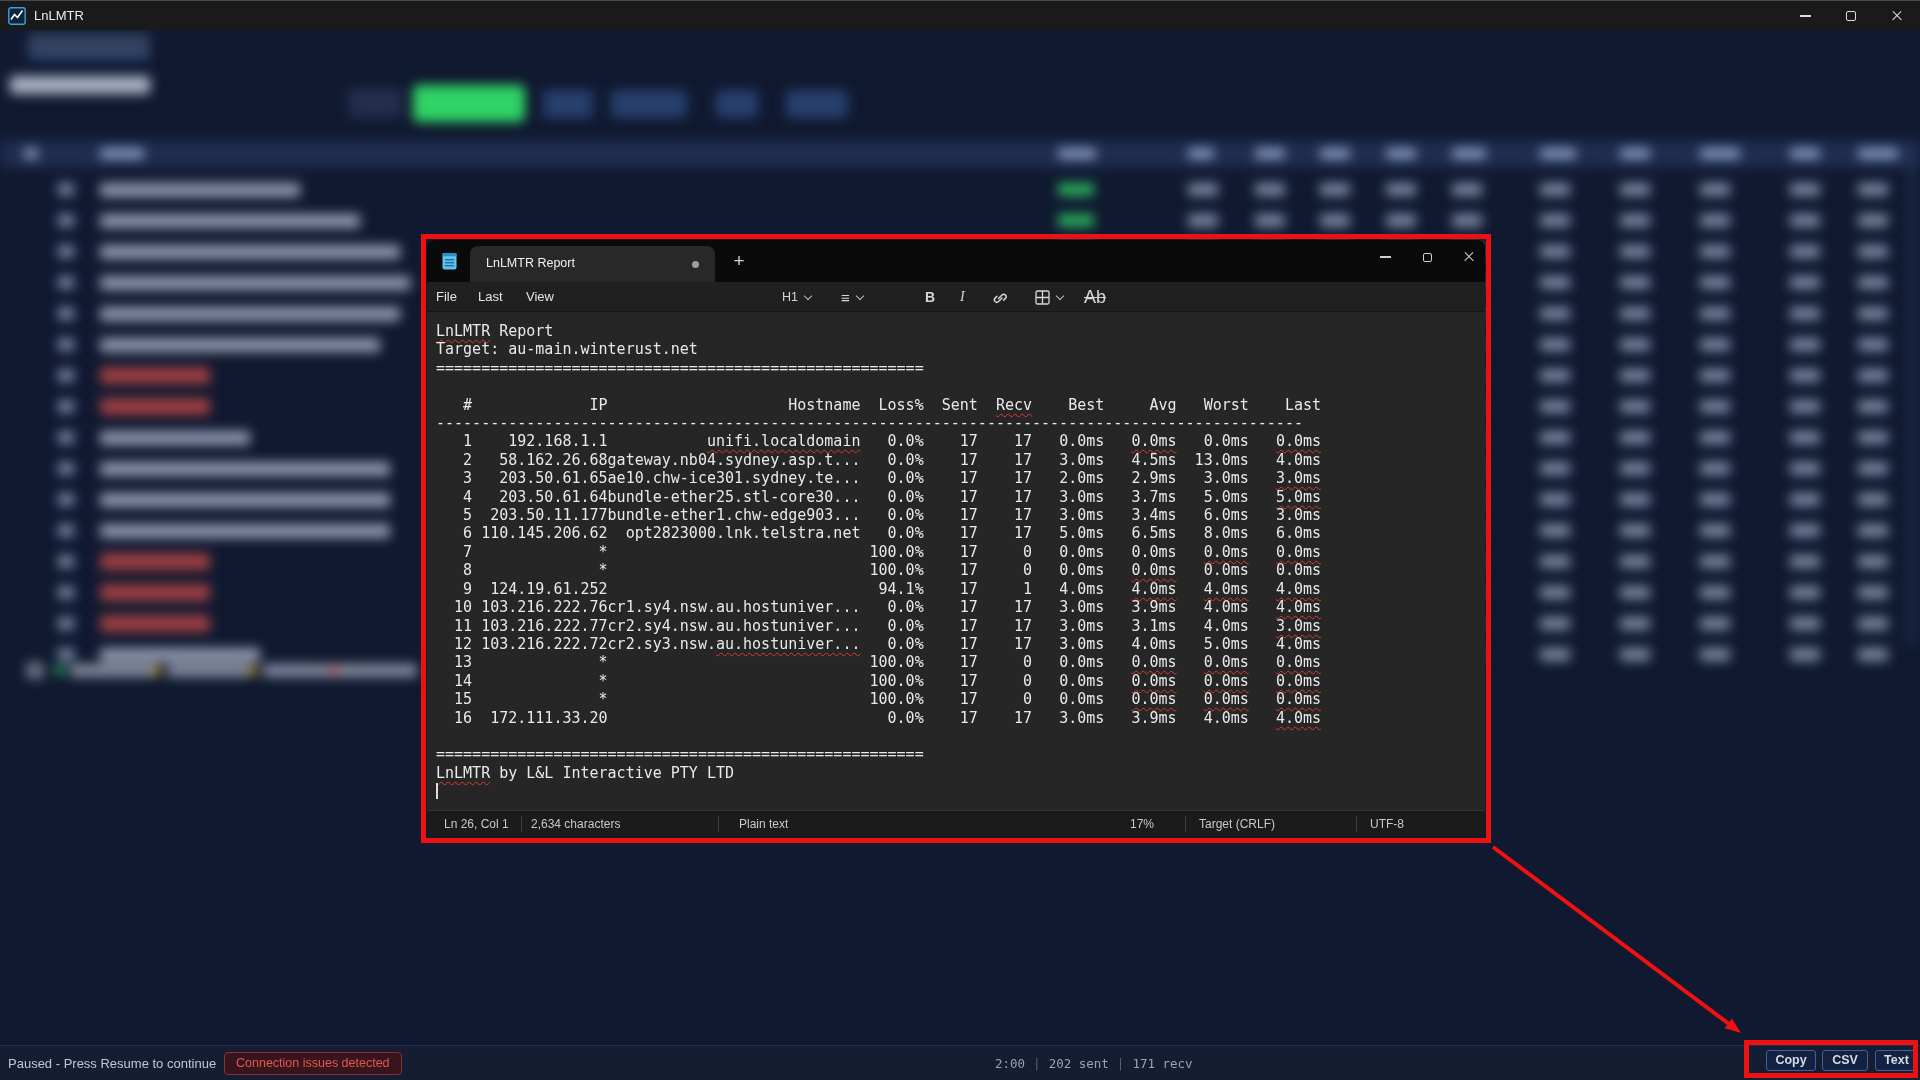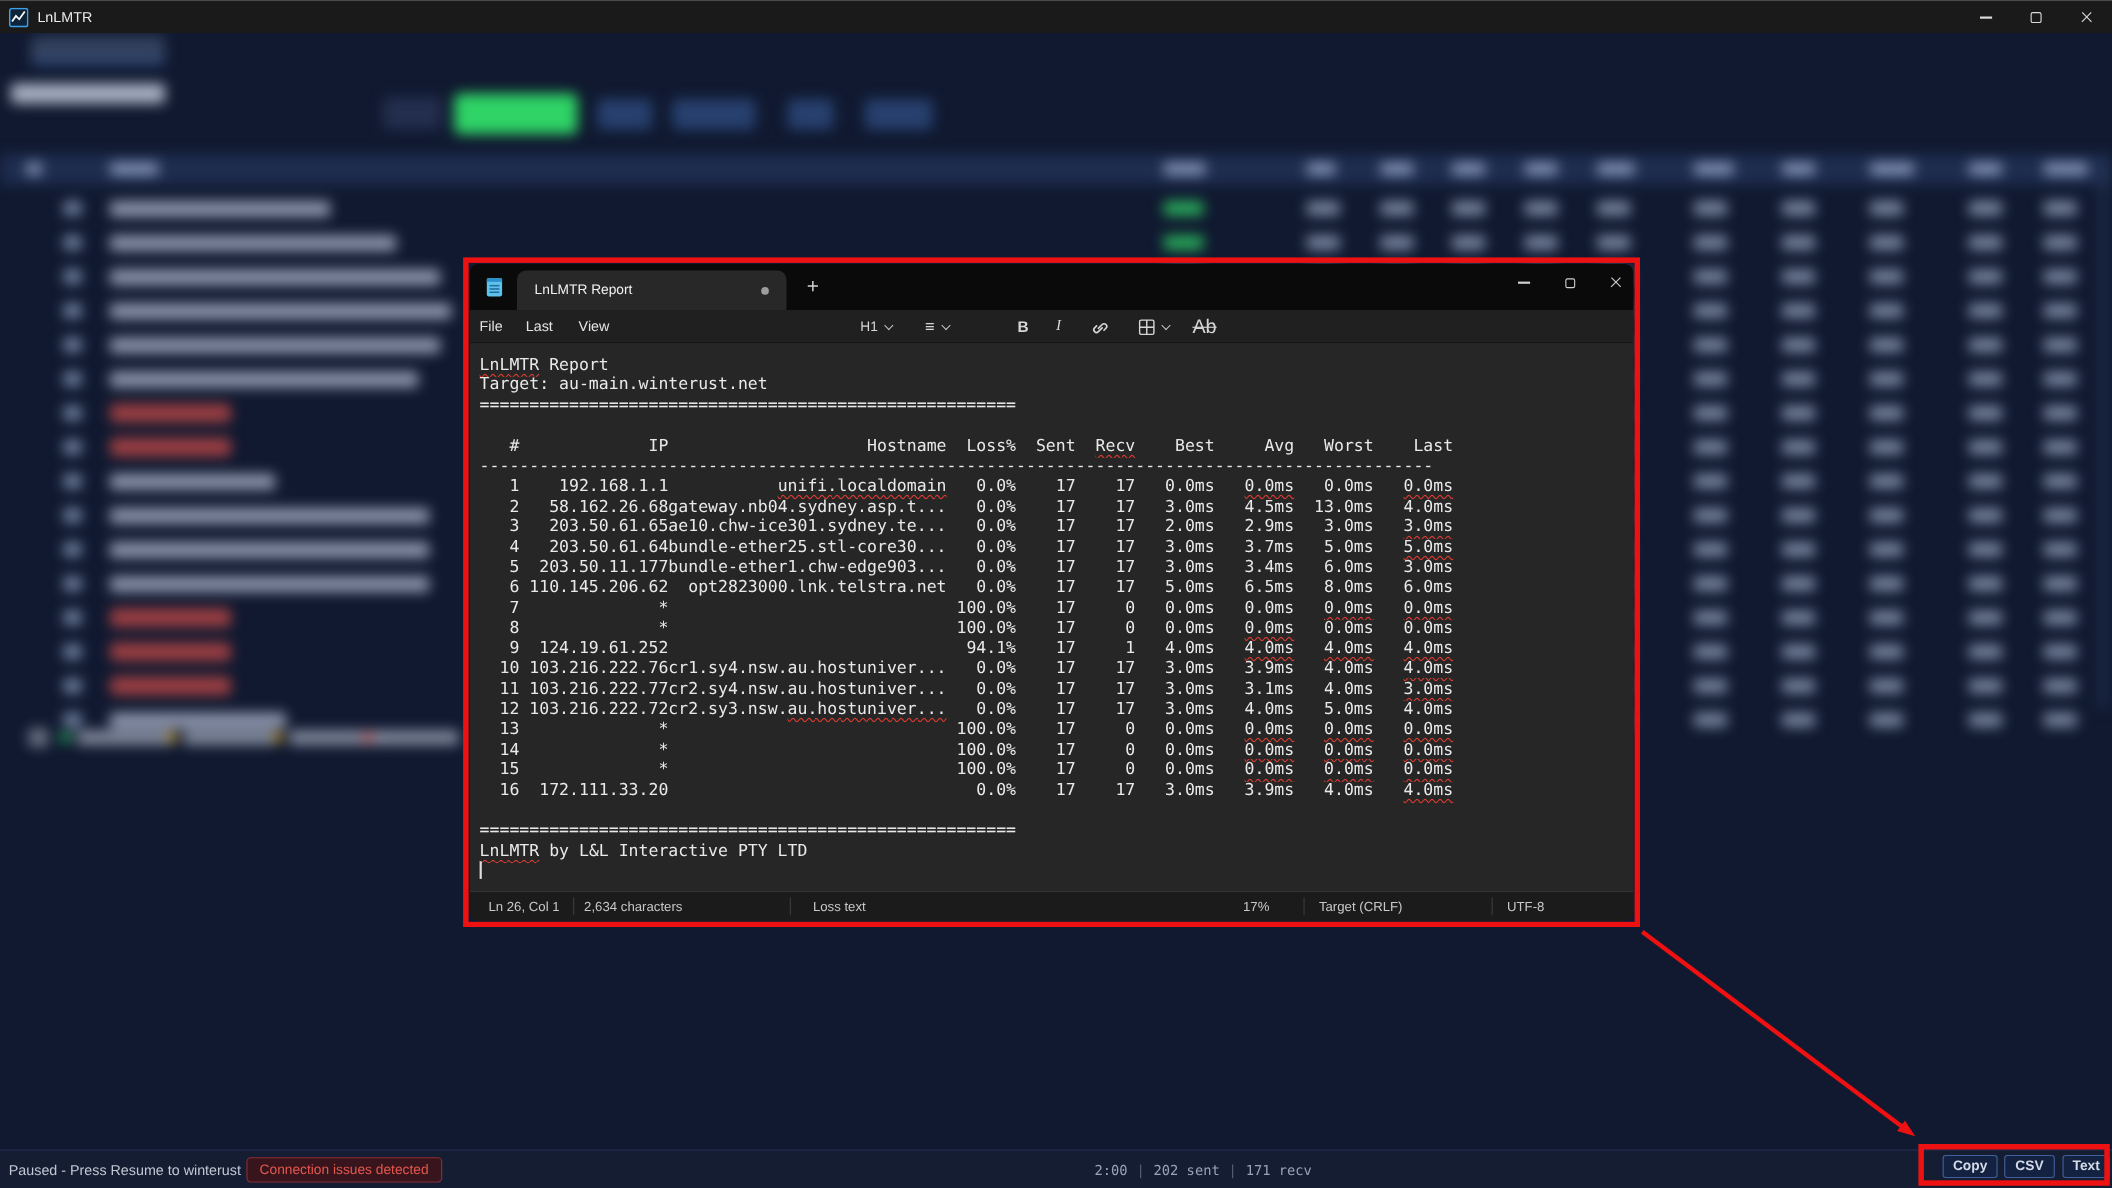--- a/index.html
+++ b/index.html
@@ -338,21 +338,21 @@
       </div>
     <div class="cap-btn" style="left:1828px">
         <div class="glyph-max"></div>
       </div>
     <div class="cap-btn" style="left:1874px">
         <div class="glyph-x"></div>
       </div>
   </div>
 
   <div class="bottom-bar">
-    <span class="bb-status">Paused - Press Resume to winterust</span>
+    <span class="bb-status">Paused - Press Resume to continue</span>
     <span class="bb-badge">Connection issues detected</span>
     <span class="bb-stats"><span>2:00</span><span class="sep">|</span><span>202 sent</span><span class="sep">|</span><span>171 recv</span></span>
   </div>
   <div class="bb-btn" style="left:1766px;width:50px">Copy</div>
   <div class="bb-btn" style="left:1822px;width:46px">CSV</div>
   <div class="bb-btn" style="left:1875px;width:43px">Text</div>
 
   <div class="notepad">
     <div class="np-titlebar">
       <svg class="np-icon" width="15" height="18">
@@ -412,21 +412,21 @@
 
     <div class="np-editor">
       <div class="report"><div class="ln"><span class="sq">LnLMTR</span><span> Report</span></div><div class="ln"><span>Target: au-main.winterust.net</span></div><div class="ln"><span>======================================================</span></div><div class="ln"><span> </span></div><div class="ln"><span>   #</span><span>             IP</span><span>                    Hostname</span><span>  Loss%</span><span>  Sent</span><span>  </span><span class="sq">Recv</span><span>    Best</span><span>     Avg</span><span>   Worst</span><span>    Last</span></div><div class="ln"><span>------------------------------------------------------------------------------------------------</span></div><div class="ln"><span>   1</span><span>    192.168.1.1</span><span>           </span><span class="sq">unifi.localdomain</span><span>   0.0%</span><span>    17</span><span>    17</span><span>   0.0ms</span><span>   </span><span class="sq">0.0ms</span><span>   0.0ms</span><span>   </span><span class="sq">0.0ms</span></div><div class="ln"><span>   2</span><span>   58.162.26.68</span><span>gateway.nb04.sydney.asp.t...</span><span>   0.0%</span><span>    17</span><span>    17</span><span>   3.0ms</span><span>   4.5ms</span><span>  13.0ms</span><span>   4.0ms</span></div><div class="ln"><span>   3</span><span>   203.50.61.65</span><span>ae10.chw-ice301.sydney.te...</span><span>   0.0%</span><span>    17</span><span>    17</span><span>   2.0ms</span><span>   2.9ms</span><span>   3.0ms</span><span>   </span><span class="sq">3.0ms</span></div><div class="ln"><span>   4</span><span>   203.50.61.64</span><span>bundle-ether25.stl-core30...</span><span>   0.0%</span><span>    17</span><span>    17</span><span>   3.0ms</span><span>   3.7ms</span><span>   5.0ms</span><span>   </span><span class="sq">5.0ms</span></div><div class="ln"><span>   5</span><span>  203.50.11.177</span><span>bundle-ether1.chw-edge903...</span><span>   0.0%</span><span>    17</span><span>    17</span><span>   3.0ms</span><span>   3.4ms</span><span>   6.0ms</span><span>   3.0ms</span></div><div class="ln"><span>   6</span><span> 110.145.206.62</span><span>  opt2823000.lnk.telstra.net</span><span>   0.0%</span><span>    17</span><span>    17</span><span>   5.0ms</span><span>   6.5ms</span><span>   8.0ms</span><span>   6.0ms</span></div><div class="ln"><span>   7</span><span>              *</span><span>                            </span><span> 100.0%</span><span>    17</span><span>     0</span><span>   0.0ms</span><span>   0.0ms</span><span>   </span><span class="sq">0.0ms</span><span>   </span><span class="sq">0.0ms</span></div><div class="ln"><span>   8</span><span>              *</span><span>                            </span><span> 100.0%</span><span>    17</span><span>     0</span><span>   0.0ms</span><span>   </span><span class="sq">0.0ms</span><span>   0.0ms</span><span>   0.0ms</span></div><div class="ln"><span>   9</span><span>  124.19.61.252</span><span>                            </span><span>  94.1%</span><span>    17</span><span>     1</span><span>   4.0ms</span><span>   </span><span class="sq">4.0ms</span><span>   </span><span class="sq">4.0ms</span><span>   </span><span class="sq">4.0ms</span></div><div class="ln"><span>  10</span><span> 103.216.222.76</span><span>cr1.sy4.nsw.au.hostuniver...</span><span>   0.0%</span><span>    17</span><span>    17</span><span>   3.0ms</span><span>   3.9ms</span><span>   4.0ms</span><span>   </span><span class="sq">4.0ms</span></div><div class="ln"><span>  11</span><span> 103.216.222.77</span><span>cr2.sy4.nsw.au.hostuniver...</span><span>   0.0%</span><span>    17</span><span>    17</span><span>   3.0ms</span><span>   3.1ms</span><span>   4.0ms</span><span>   </span><span class="sq">3.0ms</span></div><div class="ln"><span>  12</span><span> 103.216.222.72</span><span>cr2.sy3.nsw.</span><span class="sq">au.hostuniver...</span><span>   0.0%</span><span>    17</span><span>    17</span><span>   3.0ms</span><span>   4.0ms</span><span>   5.0ms</span><span>   4.0ms</span></div><div class="ln"><span>  13</span><span>              *</span><span>                            </span><span> 100.0%</span><span>    17</span><span>     0</span><span>   0.0ms</span><span>   </span><span class="sq">0.0ms</span><span>   </span><span class="sq">0.0ms</span><span>   </span><span class="sq">0.0ms</span></div><div class="ln"><span>  14</span><span>              *</span><span>                            </span><span> 100.0%</span><span>    17</span><span>     0</span><span>   0.0ms</span><span>   </span><span class="sq">0.0ms</span><span>   </span><span class="sq">0.0ms</span><span>   </span><span class="sq">0.0ms</span></div><div class="ln"><span>  15</span><span>              *</span><span>                            </span><span> 100.0%</span><span>    17</span><span>     0</span><span>   0.0ms</span><span>   </span><span class="sq">0.0ms</span><span>   </span><span class="sq">0.0ms</span><span>   </span><span class="sq">0.0ms</span></div><div class="ln"><span>  16</span><span>  172.111.33.20</span><span>                            </span><span>   0.0%</span><span>    17</span><span>    17</span><span>   3.0ms</span><span>   3.9ms</span><span>   4.0ms</span><span>   </span><span class="sq">4.0ms</span></div><div class="ln"><span> </span></div><div class="ln"><span>======================================================</span></div><div class="ln"><span class="sq">LnLMTR</span><span> by L&amp;L Interactive PTY LTD</span></div><div class="ln"><span></span><span class="caret"></span></div></div>
     </div>
 
     <div class="np-statusbar">
       <span class="st-item" style="left:17px">Ln 26, Col 1</span>
       <span class="st-sep" style="left:94px"></span>
       <span class="st-item" style="left:104px">2,634 characters</span>
       <span class="st-sep" style="left:291px"></span>
-      <span class="st-item" style="left:312px">Loss text</span>
+      <span class="st-item" style="left:312px">Plain text</span>
       <span class="st-item" style="left:703px">17%</span>
       <span class="st-sep" style="left:758px"></span>
       <span class="st-item" style="left:772px">Target (CRLF)</span>
       <span class="st-sep" style="left:929px"></span>
       <span class="st-item" style="left:943px">UTF-8</span>
     </div>
   </div>
 
   <div class="anno anno-window"></div>
   <div class="anno anno-buttons"></div>

